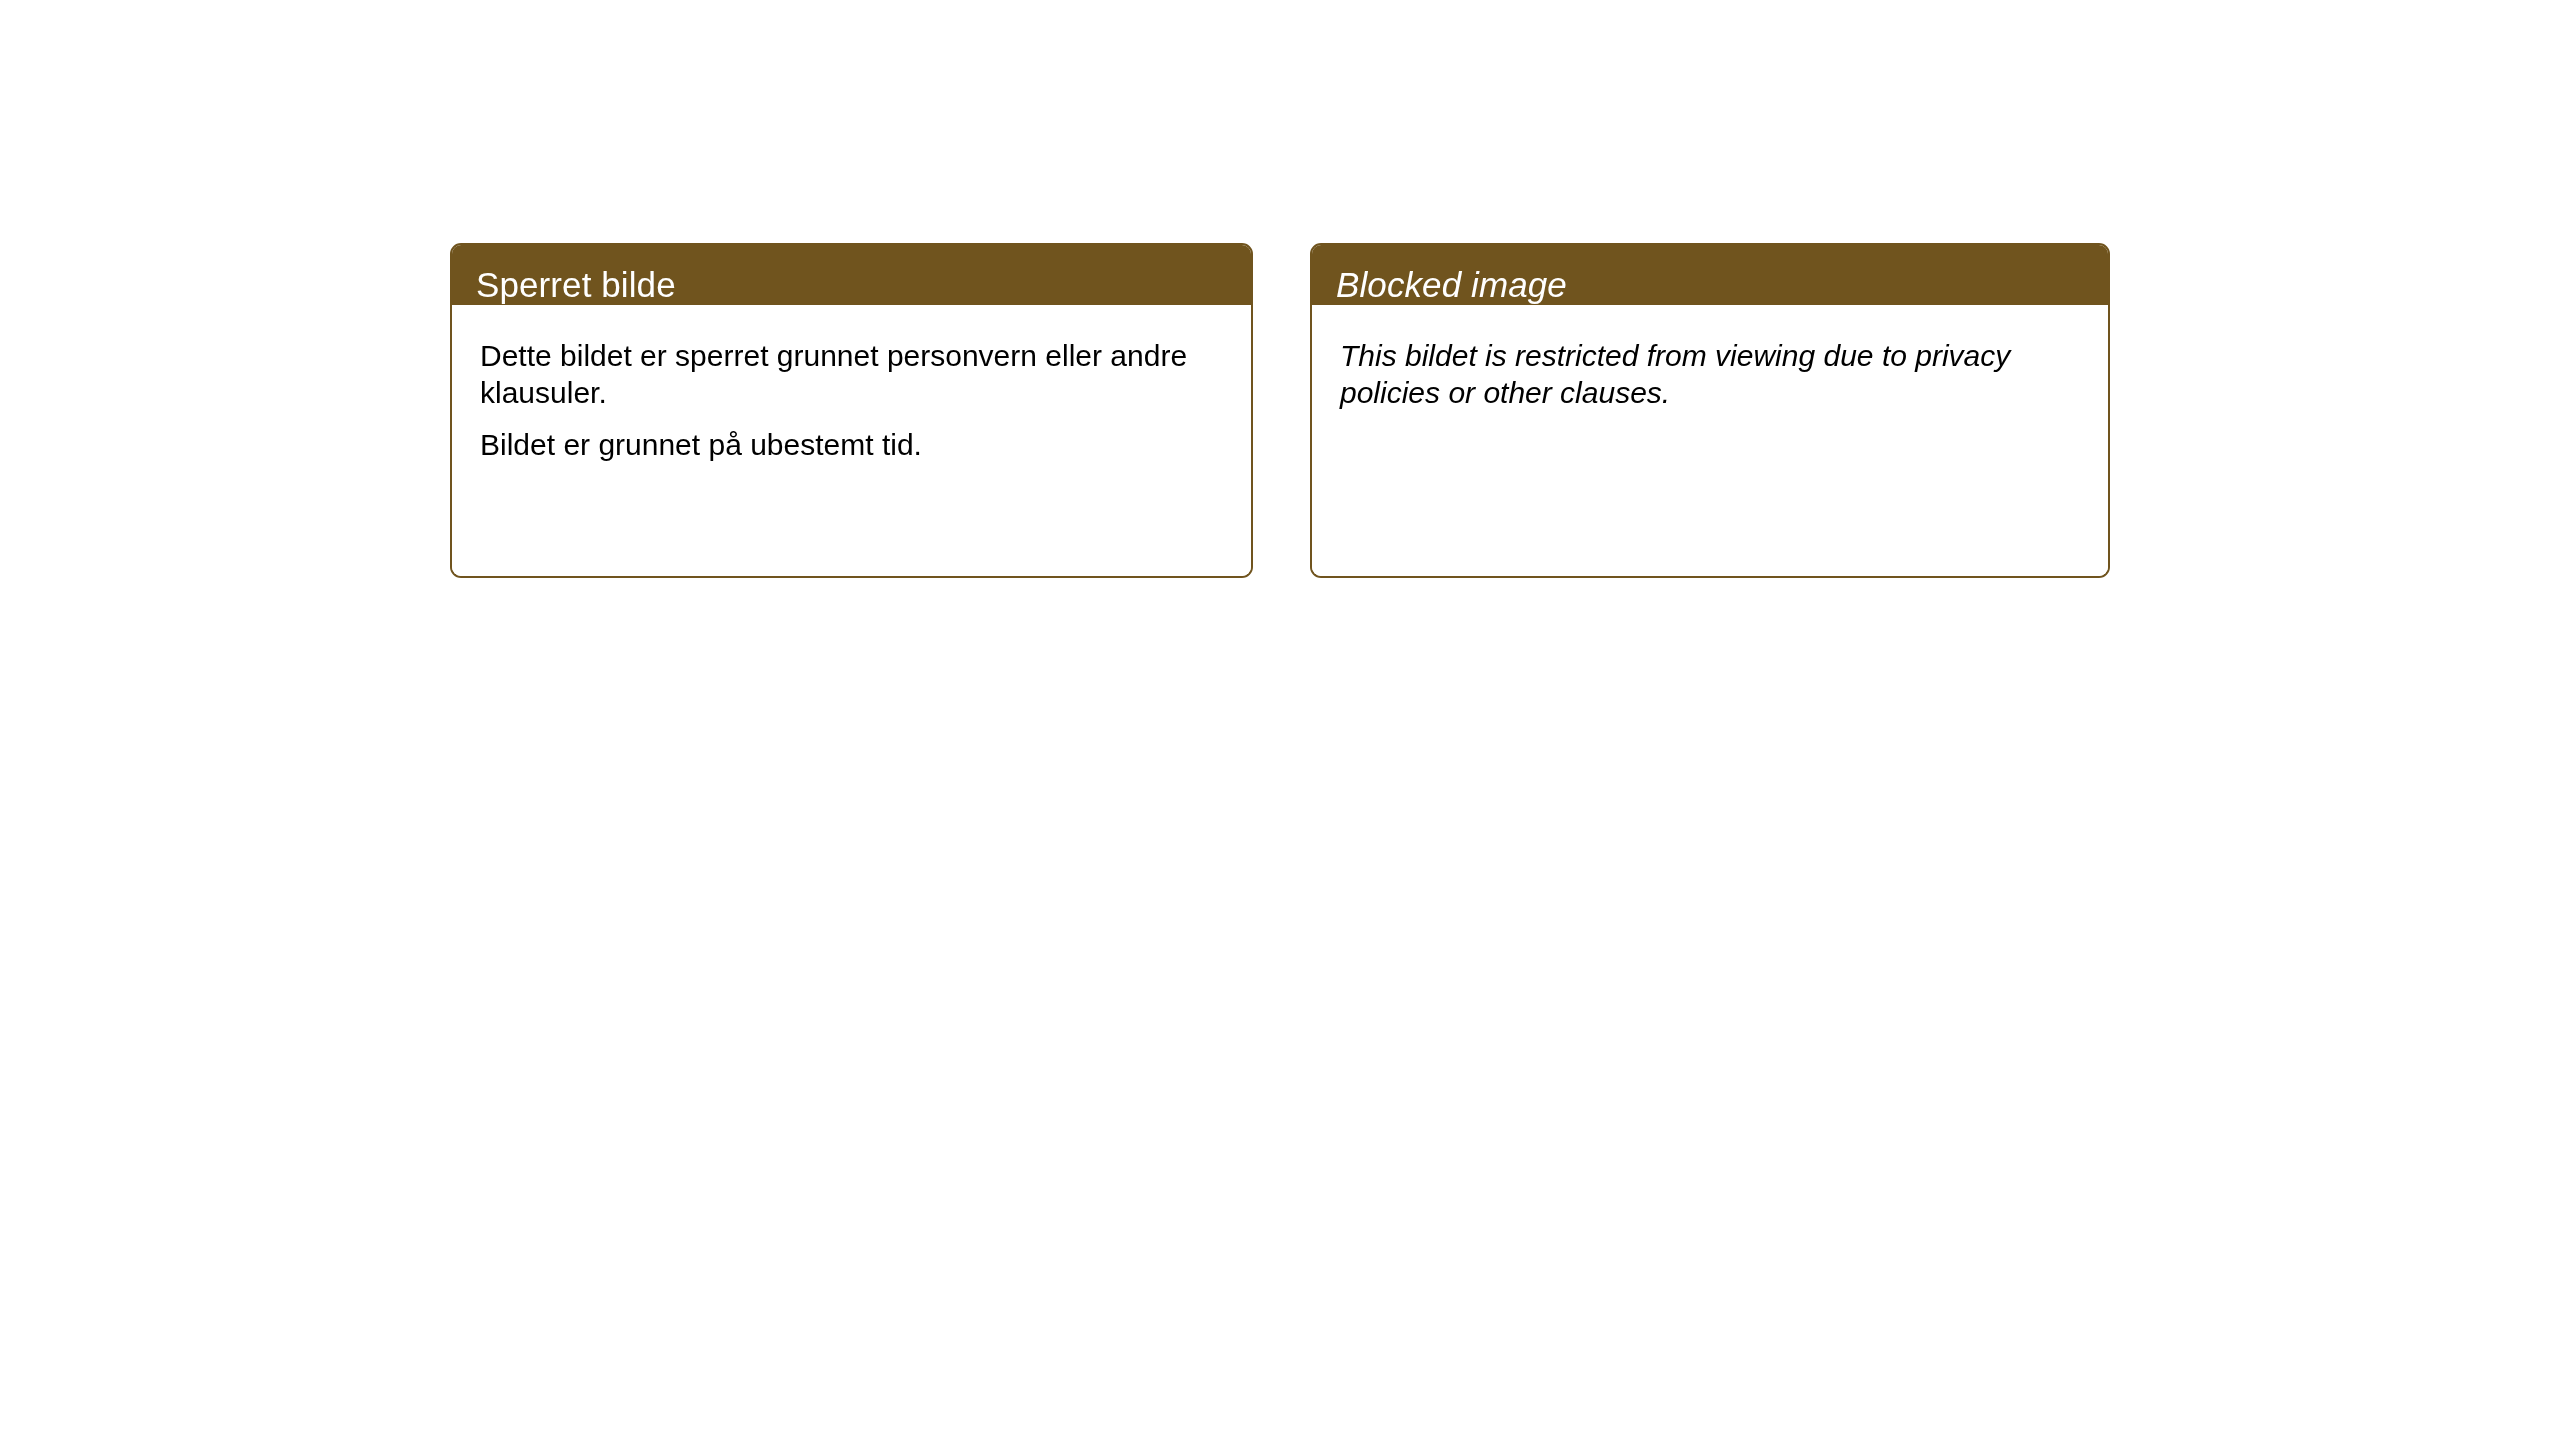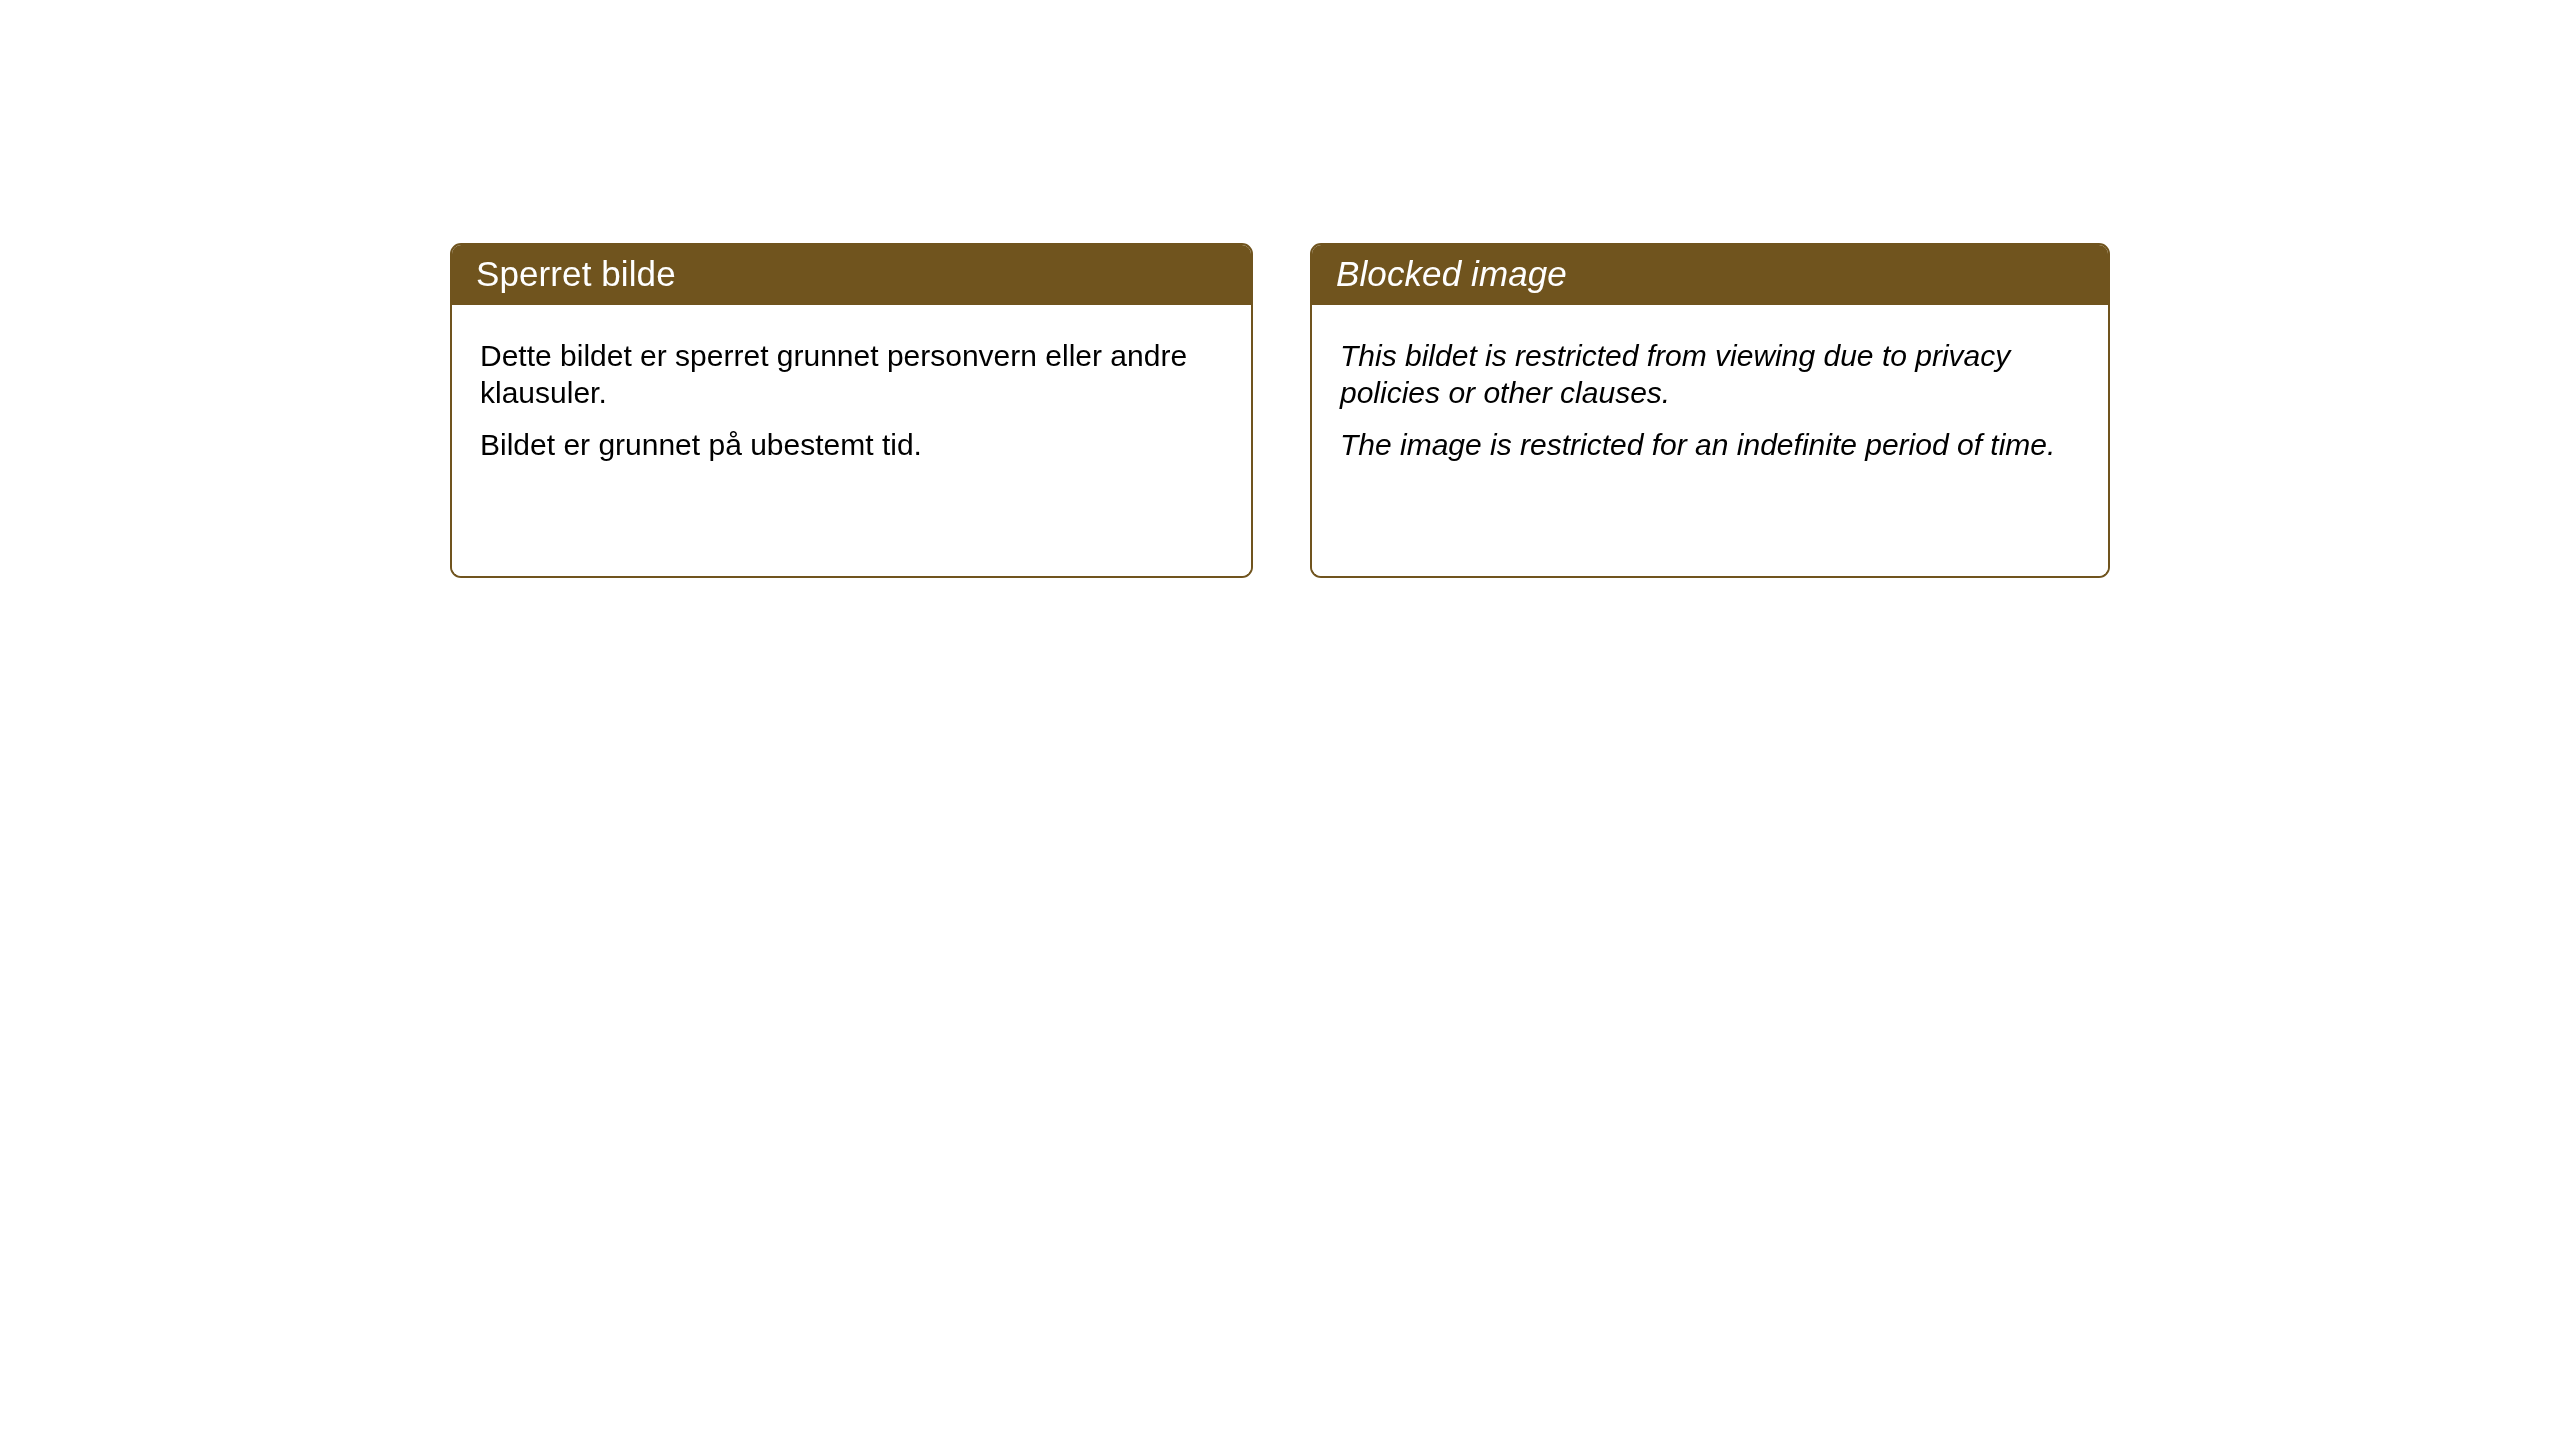--- a/index.html
+++ b/index.html
@@ -49,21 +49,21 @@
     width: 800px;
     font-style: italic;
   }
 
   .card-header {
     box-sizing: border-box;
     background: #70541e;
     height: 62px;
     flex: 0 0 62px;
     display: flex;
-    align-items: center;
+    align-items: flex-end;
     padding: 0 0 0 26px;
     margin: -2px -2px 0 -2px;
     border-top-left-radius: 11px;
     border-top-right-radius: 11px;
   }
 
   .card-title {
     color: #ffffff;
     font-size: 35px;
     font-weight: 400;
@@ -113,19 +113,18 @@
       </div>
     </div>
 
     <div class="notice-card card-en">
       <div class="card-header">
         <span class="card-title">Blocked image</span>
       </div>
       <div class="card-body">
         <p class="card-paragraph">This bildet is restricted from viewing due to privacy policies or other clauses.</p>
         <div class="paragraph-gap"></div>
-        <p class="card-paragraph">The image is restricted for an indefinite period of time.</p>
       </div>
     </div>
 
   </div>
 
 </div>
 
 </body></html>

